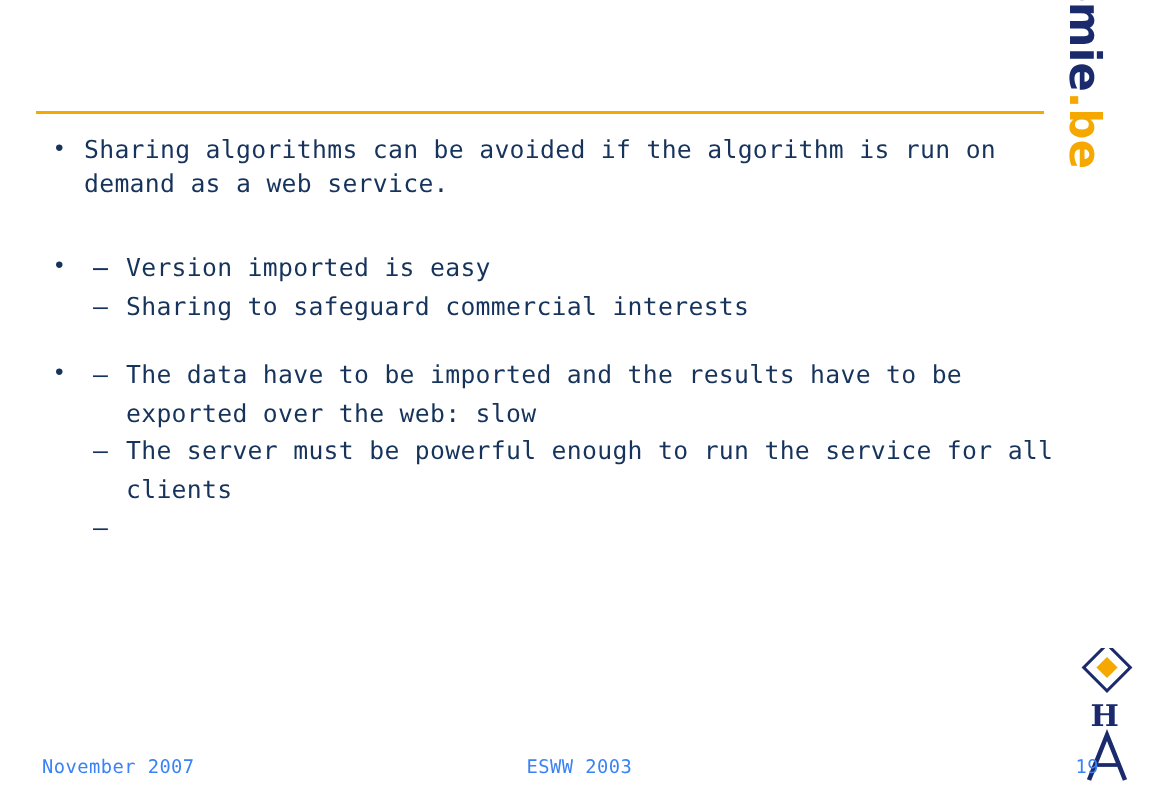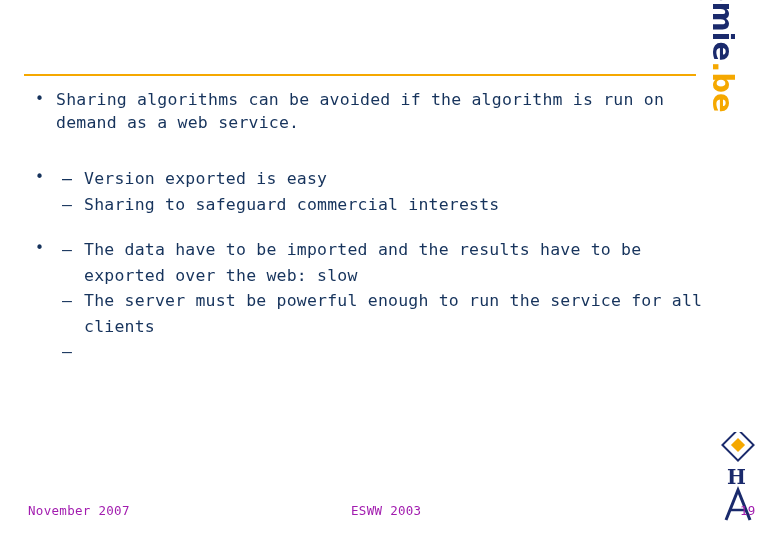--- a/index.html
+++ b/index.html
@@ -107,37 +107,37 @@
   }
   .spacer-12 { height: 12px; }
   .spacer-18 { height: 18px; }
   
   .footer {
     position: absolute;
     left: 24px;
     top: 503px;
     width: 714px;
     height: 22px;
-    color: #a21caf;
+    color: #3b82f6;
     font-size: 12.5px;
     letter-spacing: 0.3px;
   }
   .footer .f-left {
     position: absolute;
     left: 4px;
     top: 0;
   }
   .footer .f-center {
     position: absolute;
     left: 327px;
     top: 0;
   }
   .footer .f-right {
     position: absolute;
-    left: 716px;
+    left: 693px;
     top: 0;
   }
 </style>
 </head>
 <body>
 
 <div class="slide">
 
   <div class="hrule"></div>
 
@@ -171,21 +171,21 @@
 
     <div class="group tight">
       <div class="bullet-l1">
         <span class="marker">•</span>
       </div>
       <div class="bullet-l2">
         <span class="marker">–</span>
       </div>
       <div class="bullet-l2">
         <span class="marker">–</span>
-        <span>Version exported is easy</span>
+        <span>Version imported is easy</span>
       </div>
       <div class="bullet-l2">
         <span class="marker">–</span>
         <span>Sharing to safeguard commercial interests</span>
       </div>
     </div>
 
     <div class="spacer-18"></div>
 
     <div class="group tight">

